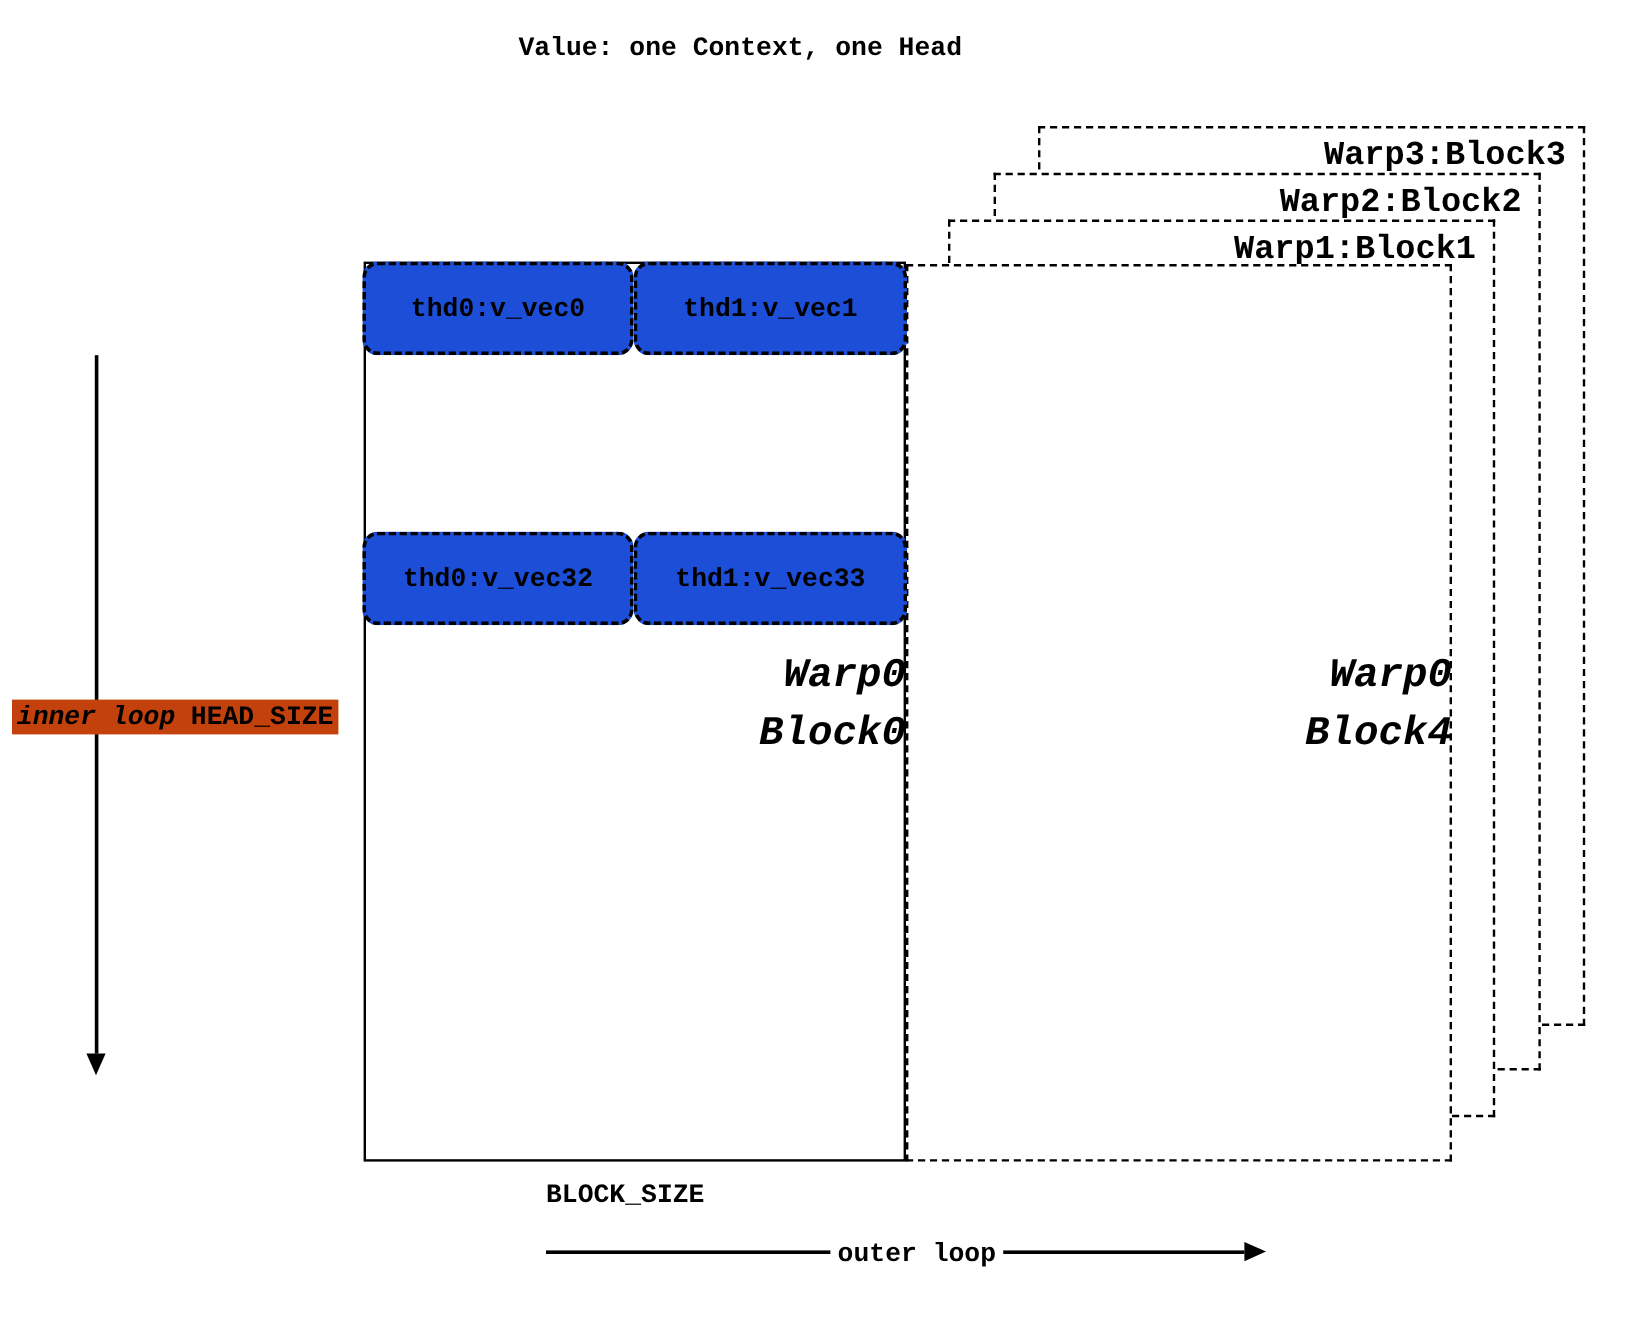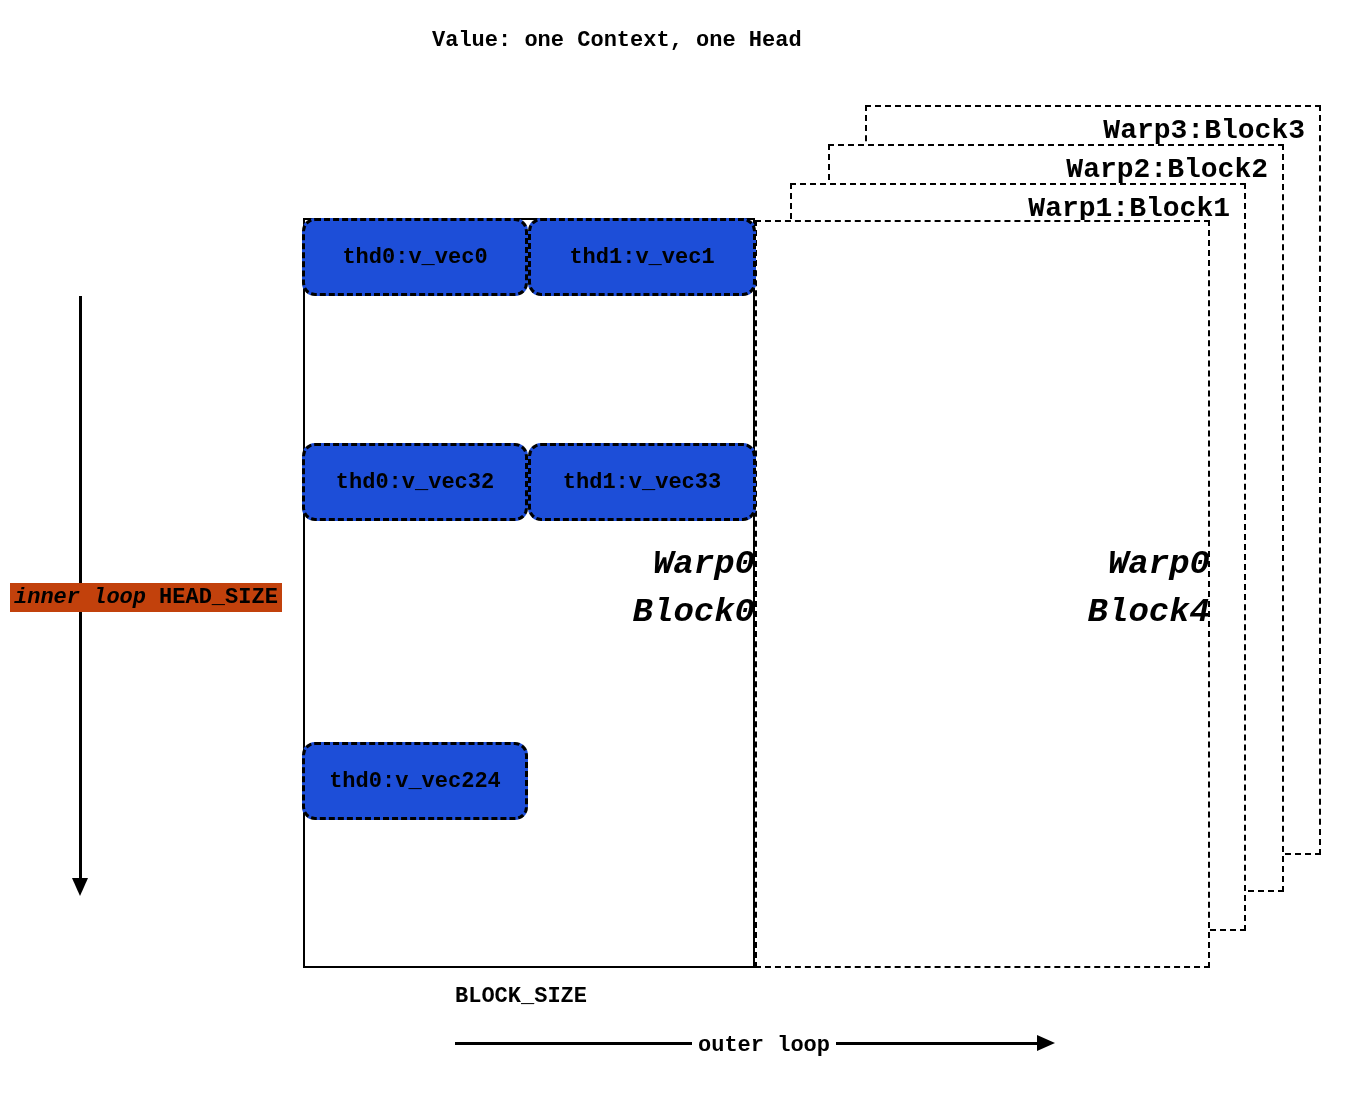--- a/index.html
+++ b/index.html
@@ -128,23 +128,20 @@
   </div>
   <div class="abs cell cR r0">
     <span>thd1:v_vec1</span>
   </div>
   <div class="abs cell cL r1">
     <span>thd0:v_vec32</span>
   </div>
   <div class="abs cell cR r1">
     <span>thd1:v_vec33</span>
   </div>
-  <div class="abs cell cL r2">
-    <span>thd0:v_vec224</span>
-  </div>
 
   <div class="abs vline"></div>
   <div class="abs vhead"></div>
   <div class="abs inner-loop-label">
     <span class="it">inner loop</span><span class="var">HEAD_SIZE</span>
   </div>
 
   <div class="abs block-size-label">BLOCK_SIZE</div>
   <div class="abs hline"></div>
   <div class="abs hhead"></div>

